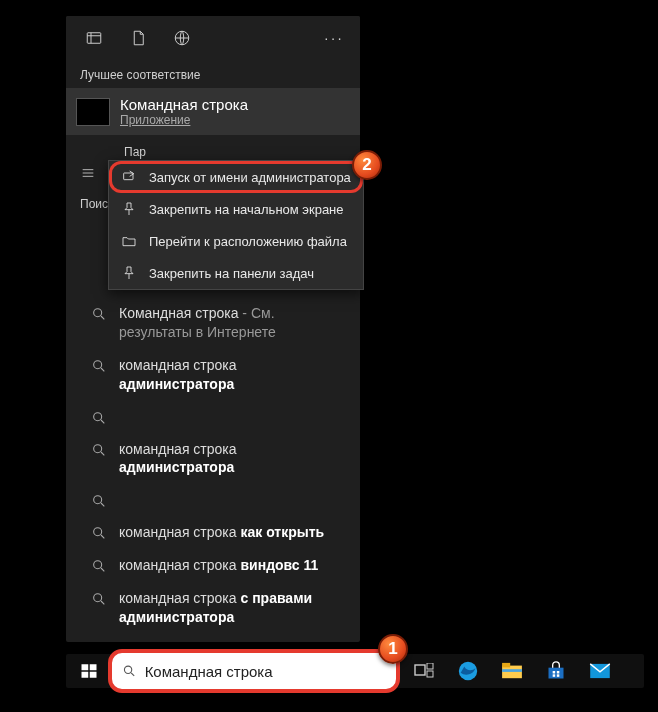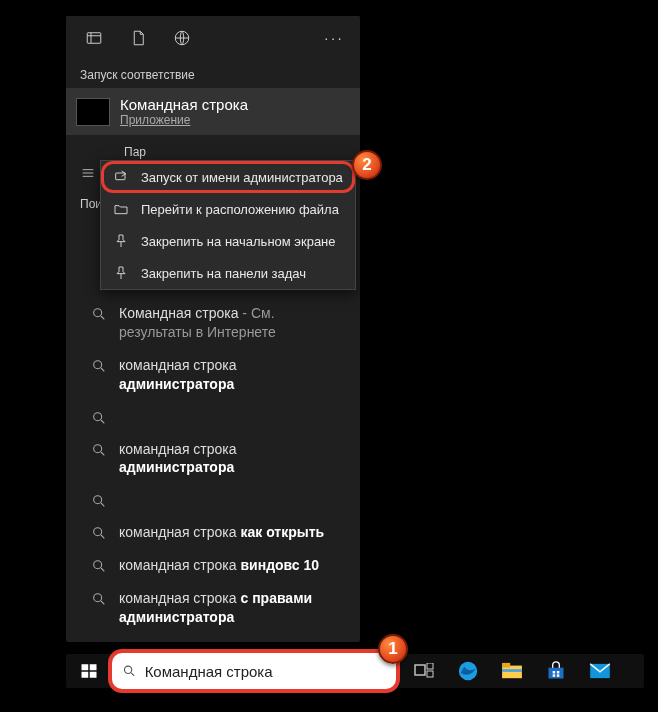--- a/index.html
+++ b/index.html
@@ -74,21 +74,21 @@
   }
   .partial-row {
     display: flex; align-items: center; gap: 12px;
     padding: 6px 14px;
   }
   .partial-row svg { width: 16px; height: 16px; stroke: #ccc; fill: none; stroke-width: 1.3; }
   .partial-row .txt { font-size: 14px; color: #ddd; }
 
   .context-menu {
     position: absolute;
-    left: 100px; top: 160px;
+    left: 108px; top: 160px;
     width: 256px;
     background: #2b2b2b;
     border: 1px solid #444;
     box-shadow: 0 4px 12px rgba(0,0,0,0.6);
     z-index: 50;
   }
   .ctx-item {
     display: flex; align-items: center; gap: 12px;
     padding: 8px 12px;
     font-size: 13px;
@@ -206,21 +206,21 @@
     </div>
     <div class="tab-btn">
       <svg viewBox="0 0 24 24">
             <circle cx="12" cy="12" r="9"></circle>
             <path d="M3 12h18M12 3c3 3 3 15 0 18M12 3c-3 3-3 15 0 18"></path>
           </svg>
     </div>
     <div class="more-btn">···</div>
   </div>
 
-  <div class="section-header">Запуск соответствие</div>
+  <div class="section-header">Лучшее соответствие</div>
 
   <div class="best-match">
     <div class="best-icon"></div>
     <div class="best-text">
       <div class="title">Командная строка</div>
       <div class="sub">Приложение</div>
     </div>
   </div>
 
   <div class="partial-header">Пар</div>
@@ -277,21 +277,21 @@
               <circle cx="10" cy="10" r="6"></circle>
               <line x1="15" y1="15" x2="20" y2="20"></line>
             </svg>
             <span class="txt">командная строка <b>как открыть</b></span>
           </div>
           <div class="result-item">
             <svg viewBox="0 0 24 24">
               <circle cx="10" cy="10" r="6"></circle>
               <line x1="15" y1="15" x2="20" y2="20"></line>
             </svg>
-            <span class="txt">командная строка <b>виндовс 10</b></span>
+            <span class="txt">командная строка <b>виндовс 11</b></span>
           </div>
           <div class="result-item">
             <svg viewBox="0 0 24 24">
               <circle cx="10" cy="10" r="6"></circle>
               <line x1="15" y1="15" x2="20" y2="20"></line>
             </svg>
             <span class="txt">командная строка <b>с правами администратора</b></span>
           </div>
         </div>
   </div>
@@ -302,29 +302,29 @@
 <div class="context-menu">
   <div class="ctx-item highlight">
     <svg viewBox="0 0 24 24">
         <rect x="4" y="6" width="14" height="10" rx="1"></rect>
         <path d="M13 3l6 4-6 4"></path>
       </svg>
     <span>Запуск от имени администратора</span>
   </div>
   <div class="ctx-item">
     <svg viewBox="0 0 24 24">
+        <path d="M9 3h6v7l3 3H6l3-3zM12 13v8"></path>
+      </svg>
+    <span>Закрепить на начальном экране</span>
+  </div>
+  <div class="ctx-item">
+    <svg viewBox="0 0 24 24">
         <path d="M3 7h6l2 2h10v10H3z"></path>
       </svg>
     <span>Перейти к расположению файла</span>
-  </div>
-  <div class="ctx-item">
-    <svg viewBox="0 0 24 24">
-        <path d="M9 3h6v7l3 3H6l3-3zM12 13v8"></path>
-      </svg>
-    <span>Закрепить на начальном экране</span>
   </div>
   <div class="ctx-item">
     <svg viewBox="0 0 24 24">
         <path d="M9 3h6v7l3 3H6l3-3zM12 13v8"></path>
       </svg>
     <span>Закрепить на панели задач</span>
   </div>
 </div>
 
 <div class="taskbar">

